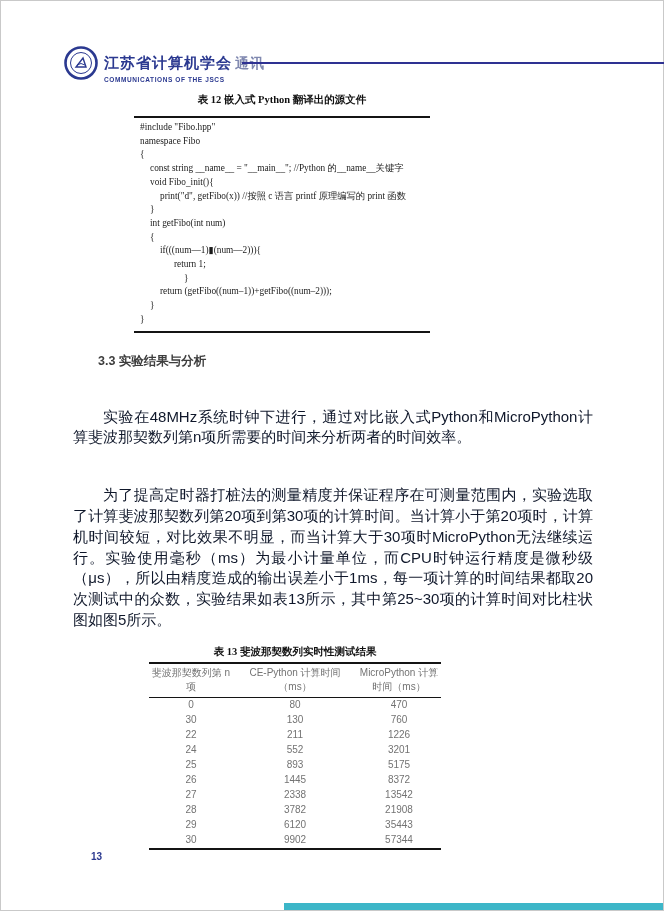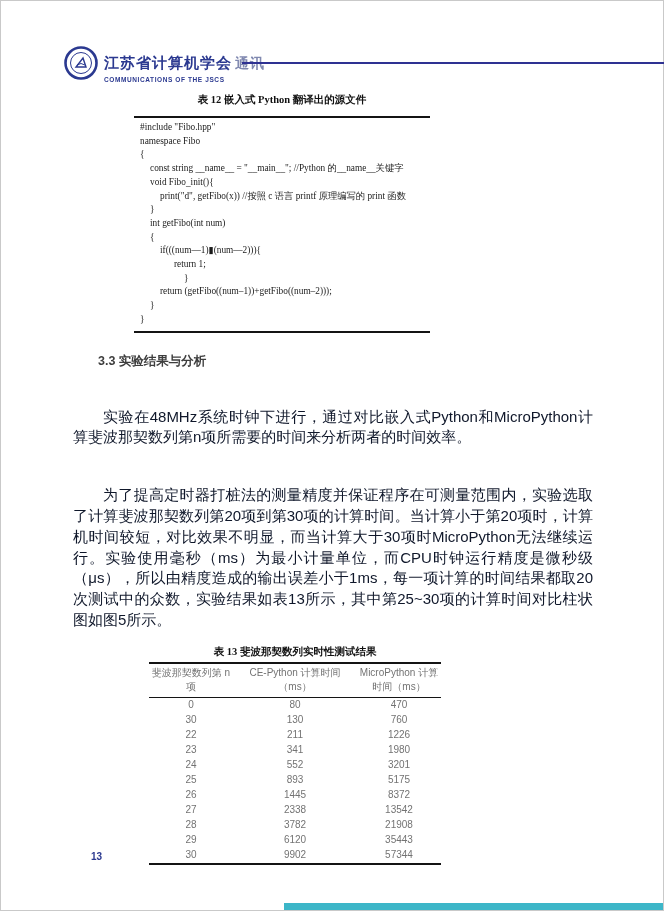--- a/index.html
+++ b/index.html
@@ -157,25 +157,20 @@
             <td>30</td>
             <td>130</td>
             <td>760</td>
           </tr>
           <tr>
             <td>22</td>
             <td>211</td>
             <td>1226</td>
           </tr>
           <tr>
-            <td>23</td>
-            <td>341</td>
-            <td>1980</td>
-          </tr>
-          <tr>
             <td>24</td>
             <td>552</td>
             <td>3201</td>
           </tr>
           <tr>
             <td>25</td>
             <td>893</td>
             <td>5175</td>
           </tr>
           <tr>

